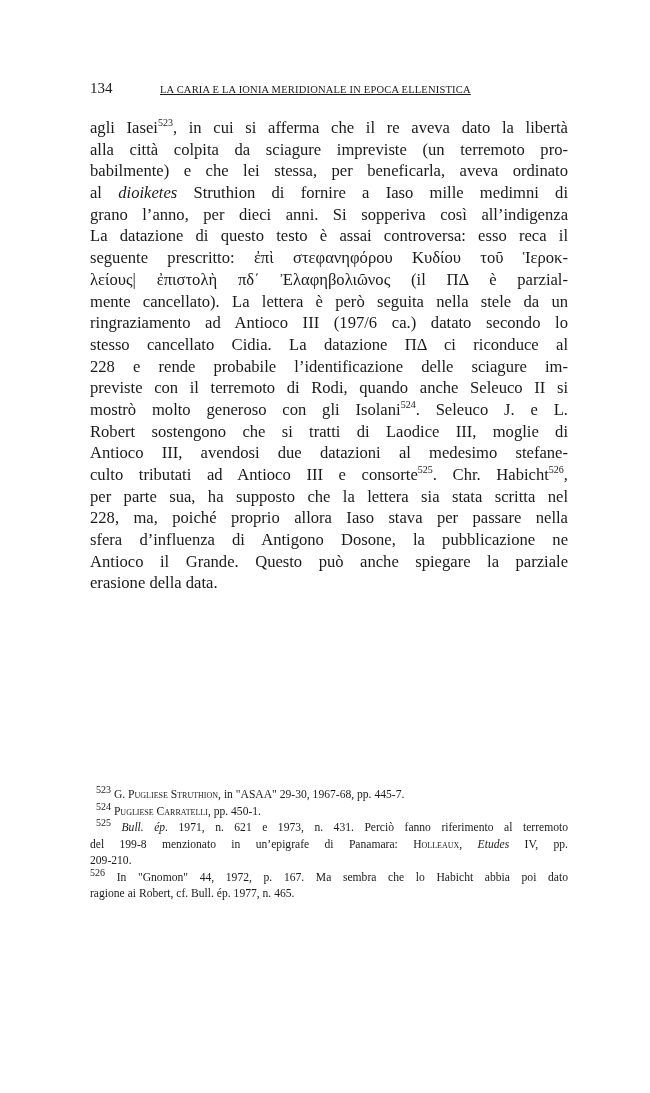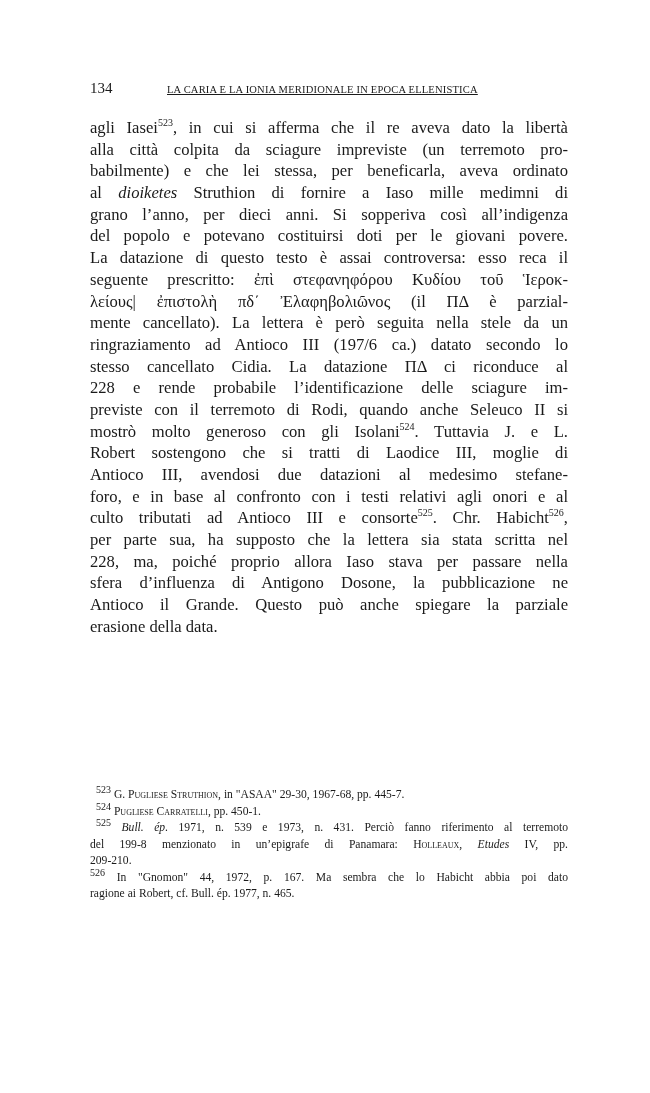--- a/index.html
+++ b/index.html
@@ -1,17 +1,17 @@
 <!DOCTYPE html>
 <html><head>
 <meta charset="utf-8">
 <style>
   html, body { margin:0; padding:0; background:#ffffff; }
   body { width:650px; height:1093px; position:relative; overflow:hidden; color:#1a1a1a; font-family:"Liberation Serif", "DejaVu Serif", serif; }
-  .header { position:absolute; left:90px; top:80px; width:480px; display:flex; align-items:baseline;gap:7px; }
+  .header { position:absolute; left:90px; top:80px; width:480px; display:flex; align-items:baseline; }
   .page-num { font-size:15px; width:70px; }
   .running-head { font-size:10.5px; letter-spacing:0.2px;text-decoration:underline; }
   .body { position:absolute; left:90px; top:117px; width:478px; }
   .line { font-size:16.6px; line-height:21.7px; height:21.7px; white-space:nowrap; text-align:justify; text-align-last:justify; }
   .line.last { text-align-last:left; }
   sup { font-size:10px; vertical-align:super; line-height:0; }
   .notes { position:absolute; left:90px; top:787px; width:478px; }
   .note { font-size:11.6px; line-height:16.5px; white-space:nowrap; text-align:justify; text-align-last:justify; }
   .note.last { text-align-last:left; }
   .note.indent { padding-left:6px; }
@@ -25,42 +25,40 @@
   <span class="page-num">134</span>
   <span class="running-head">LA CARIA E LA IONIA MERIDIONALE IN EPOCA ELLENISTICA</span>
 </div>
 
 <div class="body">
   <div class="line"><span>agli Iasei</span><sup>523</sup><span>, in cui si afferma che il re aveva dato la libertà</span></div>
   <div class="line">alla città colpita da sciagure impreviste (un terremoto pro-</div>
   <div class="line">babilmente) e che lei stessa, per beneficarla, aveva ordinato</div>
   <div class="line"><span>al </span><i>dioiketes</i><span> Struthion di fornire a Iaso mille medimni di</span></div>
   <div class="line">grano l’anno, per dieci anni. Si sopperiva così all’indigenza</div>
-  <div class="line">del popolo e potevano costituirsi doti per le giovani povere.</div>
   <div class="line">La datazione di questo testo è assai controversa: esso reca il</div>
   <div class="line">seguente prescritto: ἐπὶ στεφανηφόρου Κυδίου τοῦ Ἱεροκ-</div>
   <div class="line">λείους| ἐπιστολὴ πδ΄ Ἐλαφηβολιῶνος (il ΠΔ è parzial-</div>
   <div class="line">mente cancellato). La lettera è però seguita nella stele da un</div>
   <div class="line">ringraziamento ad Antioco III (197/6 ca.) datato secondo lo</div>
   <div class="line">stesso cancellato Cidia. La datazione ΠΔ ci riconduce al</div>
   <div class="line">228 e rende probabile l’identificazione delle sciagure im-</div>
   <div class="line">previste con il terremoto di Rodi, quando anche Seleuco II si</div>
-  <div class="line"><span>mostrò molto generoso con gli Isolani</span><sup>524</sup><span>. Tuttavia J. e L.</span></div>
+  <div class="line"><span>mostrò molto generoso con gli Isolani</span><sup>524</sup><span>. Seleuco J. e L.</span></div>
   <div class="line">Robert sostengono che si tratti di Laodice III, moglie di</div>
   <div class="line">Antioco III, avendosi due datazioni al medesimo stefane-</div>
-  <div class="line">foro, e in base al confronto con i testi relativi agli onori e al</div>
   <div class="line"><span>culto tributati ad Antioco III e consorte</span><sup>525</sup><span>. Chr. Habicht</span><sup>526</sup><span>,</span></div>
   <div class="line">per parte sua, ha supposto che la lettera sia stata scritta nel</div>
   <div class="line">228, ma, poiché proprio allora Iaso stava per passare nella</div>
   <div class="line">sfera d’influenza di Antigono Dosone, la pubblicazione ne</div>
   <div class="line">Antioco il Grande. Questo può anche spiegare la parziale</div>
   <div class="line last">erasione della data.</div>
 </div>
 
 <div class="notes">
   <div class="note last indent"><sup>523</sup> <span class="sc">G. Pugliese Struthion</span><span>, in "ASAA" 29-30, 1967-68, pp. 445-7.</span></div>
   <div class="note last indent"><sup>524</sup> <span class="sc">Pugliese Carratelli</span><span>, pp. 450-1.</span></div>
-  <div class="note indent"><sup>525</sup> <i>Bull. ép.</i><span> 1971, n. 539 e 1973, n. 431. Perciò fanno riferimento al terremoto</span></div>
+  <div class="note indent"><sup>525</sup> <i>Bull. ép.</i><span> 1971, n. 621 e 1973, n. 431. Perciò fanno riferimento al terremoto</span></div>
   <div class="note"><span>del 199-8 menzionato in un’epigrafe di Panamara: </span><span class="sc">Holleaux</span><span>, </span><i>Etudes</i><span> IV, pp.</span></div>
   <div class="note last">209-210.</div>
   <div class="note"><sup>526</sup><span> In "Gnomon" 44, 1972, p. 167. Ma sembra che lo Habicht abbia poi dato</span></div>
   <div class="note last">ragione ai Robert, cf. Bull. ép. 1977, n. 465.</div>
 </div>
 
 </body></html>

